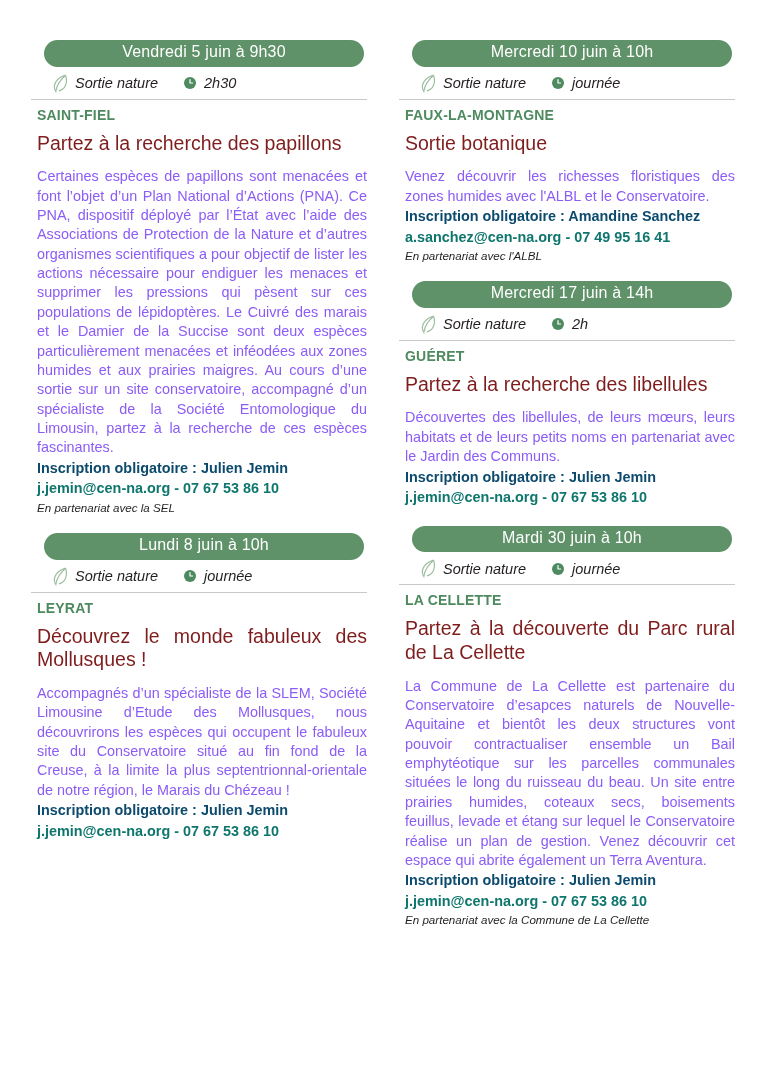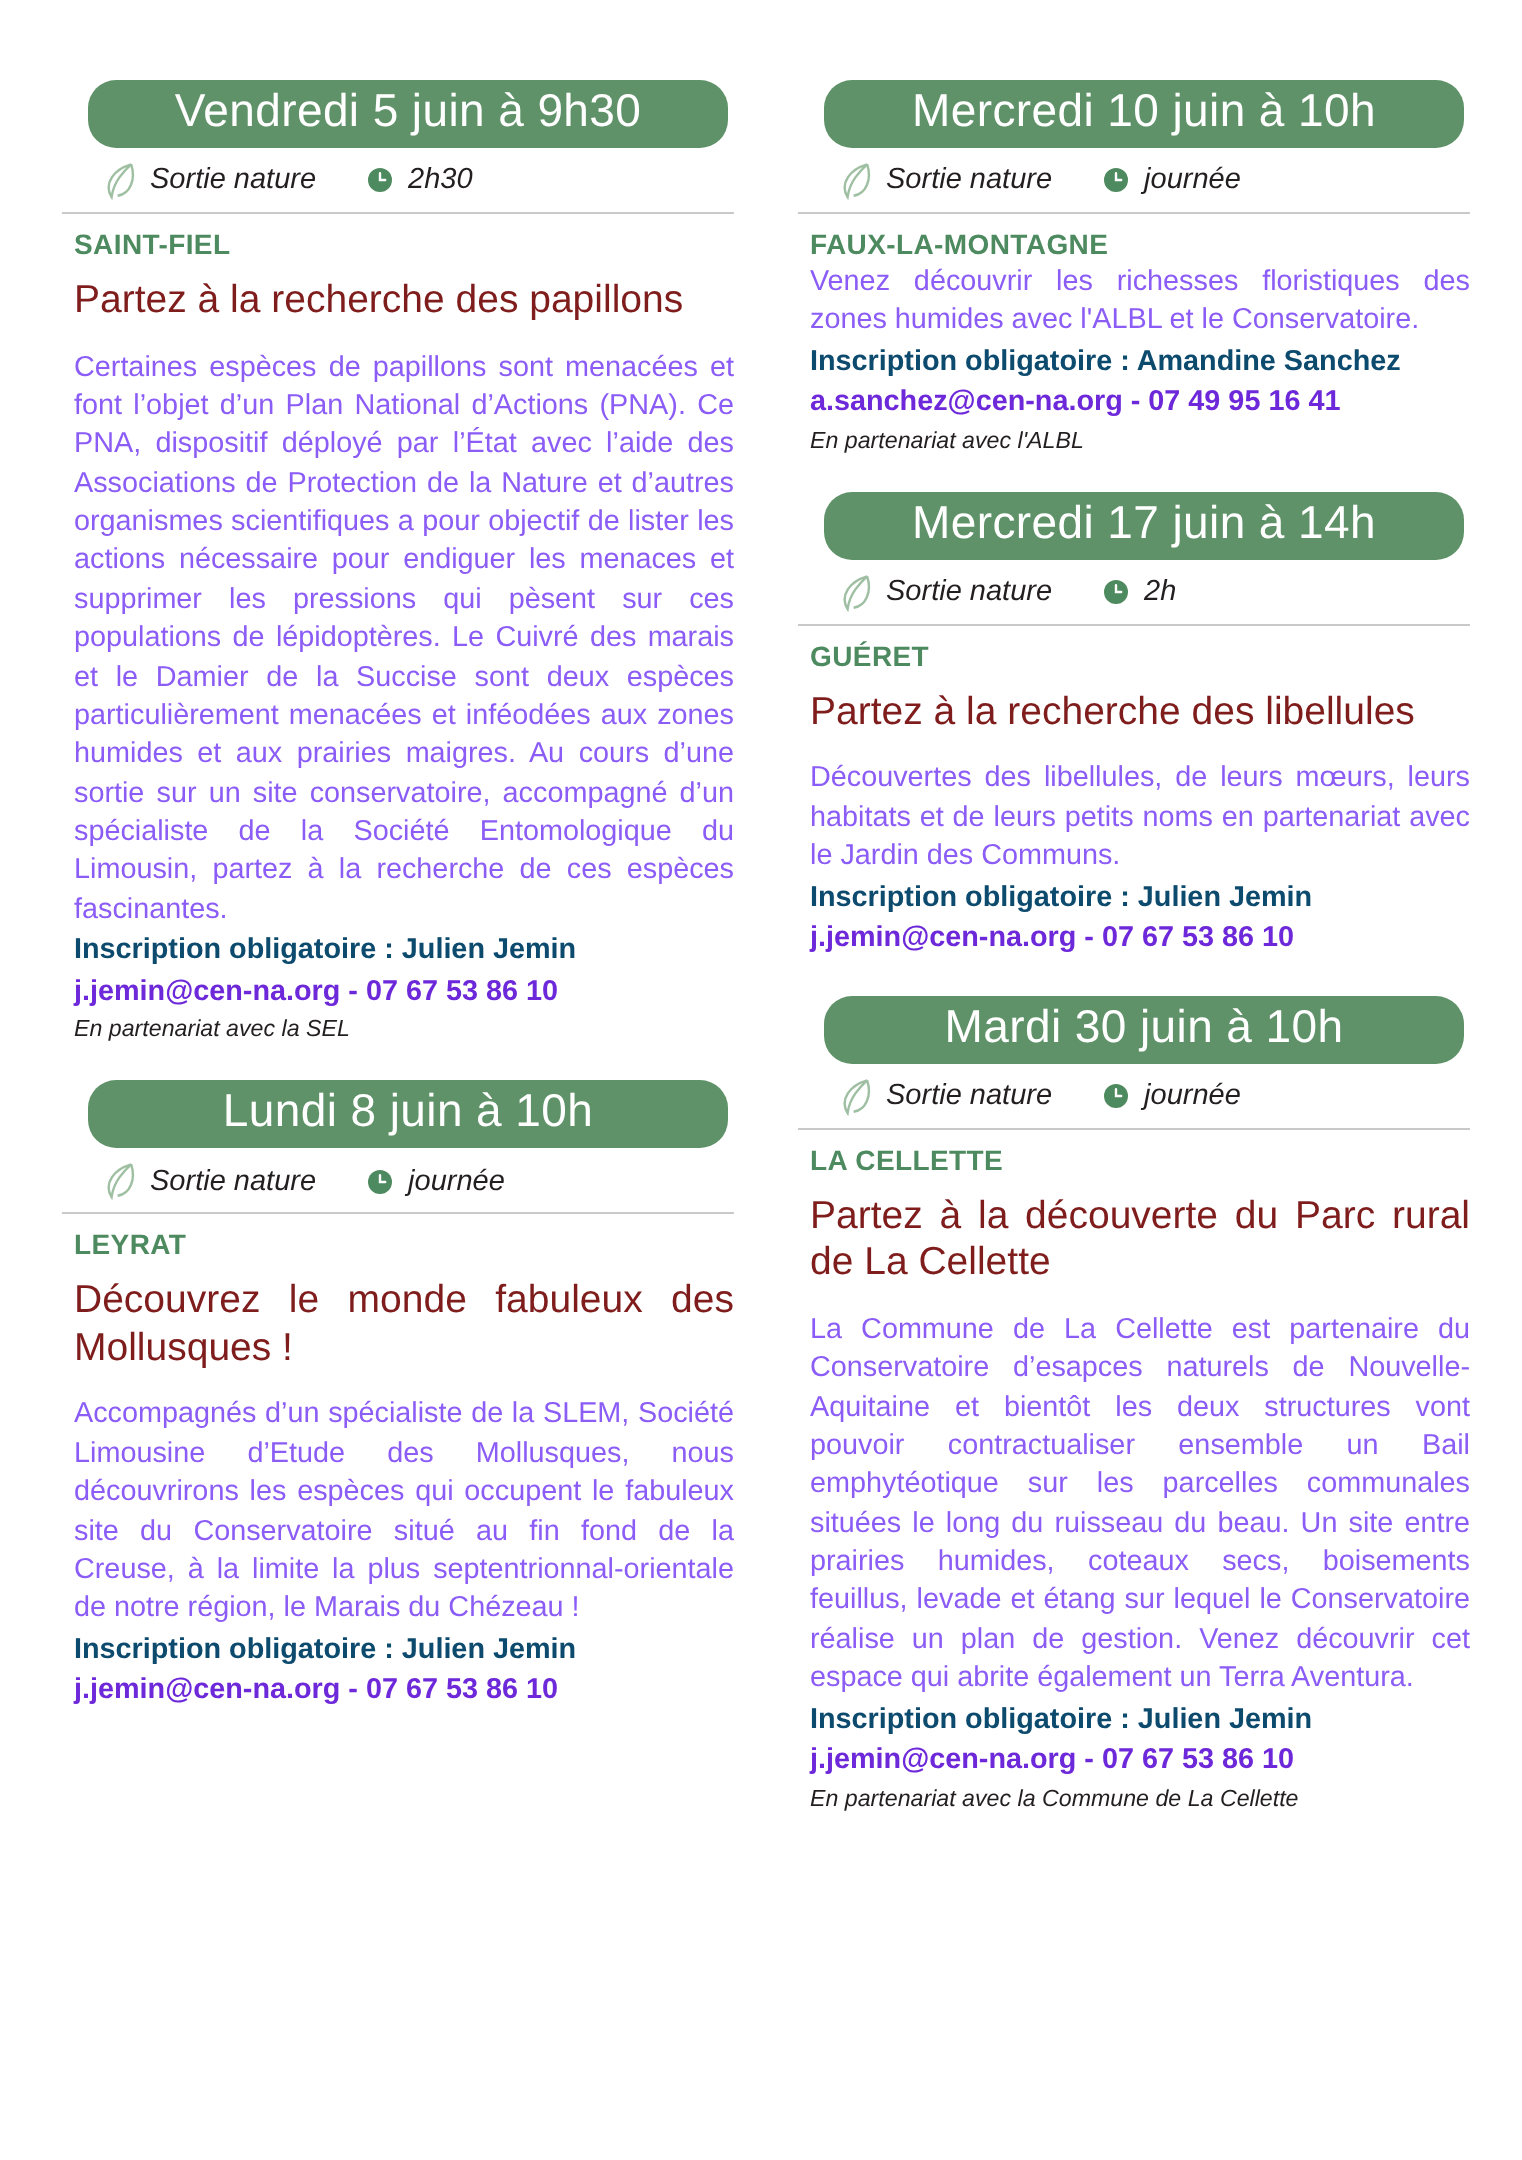--- a/index.html
+++ b/index.html
@@ -39,21 +39,21 @@
   
   .date-pill {
     display: block;
     margin-left: 13px;
     margin-right: 3px;
     background: #5f9268;
     color: #ffffff;
     border-radius: 14px;
     padding: 4px 0 6px 0;
     text-align: center;
-    font-size: 23px;
+    font-size: 16px;
     font-weight: 400;
     letter-spacing: 0.2px;
     line-height: 1.04;
   }
 
   
   .meta-row {
     display: flex;
     align-items: center;
     margin: 7px 0 6px 22px;
@@ -130,21 +130,21 @@
   }
 
   .signup {
     color: #0c4a6e;
     font-weight: bold;
     font-size: 14.4px;
     line-height: 1.36;
     margin: 1px 0 0 6px;
   }
   .contact {
-    color: #6d28d9;
+    color: #0f766e;
     font-weight: bold;
     font-size: 14.4px;
     line-height: 1.36;
     margin: 1px 0 0 6px;
   }
   .partner {
     font-style: italic;
     font-size: 11.6px;
     line-height: 1.3;
     margin: 1px 0 0 6px;
@@ -228,20 +228,21 @@
         <span class="meta-item">
           <svg class="icon-clock" viewBox="0 0 12 12" aria-hidden="true">
             <circle cx="6" cy="6" r="6" fill="#4e8a5f"></circle>
             <path d="M6 2.6V6h2.6" fill="none" stroke="#ffffff" stroke-width="1.2" stroke-linecap="round"></path>
           </svg>
           <span class="meta-label">journée</span>
         </span>
       </div>
       <hr class="divider">
       <div class="commune">FAUX-LA-MONTAGNE</div>
+      <div class="event-title single">Sortie botanique</div>
       <p class="body-text">Venez découvrir les richesses floristiques des zones humides avec l'ALBL et le Conservatoire.</p>
       <div class="signup">Inscription obligatoire : Amandine Sanchez</div>
       <div class="contact">a.sanchez@cen-na.org - 07 49 95 16 41</div>
       <div class="partner">En partenariat avec l'ALBL</div>
     </div>
 
     <div class="event">
       <div class="date-pill">Mercredi 17 juin à 14h</div>
       <div class="meta-row">
         <span class="meta-item">

